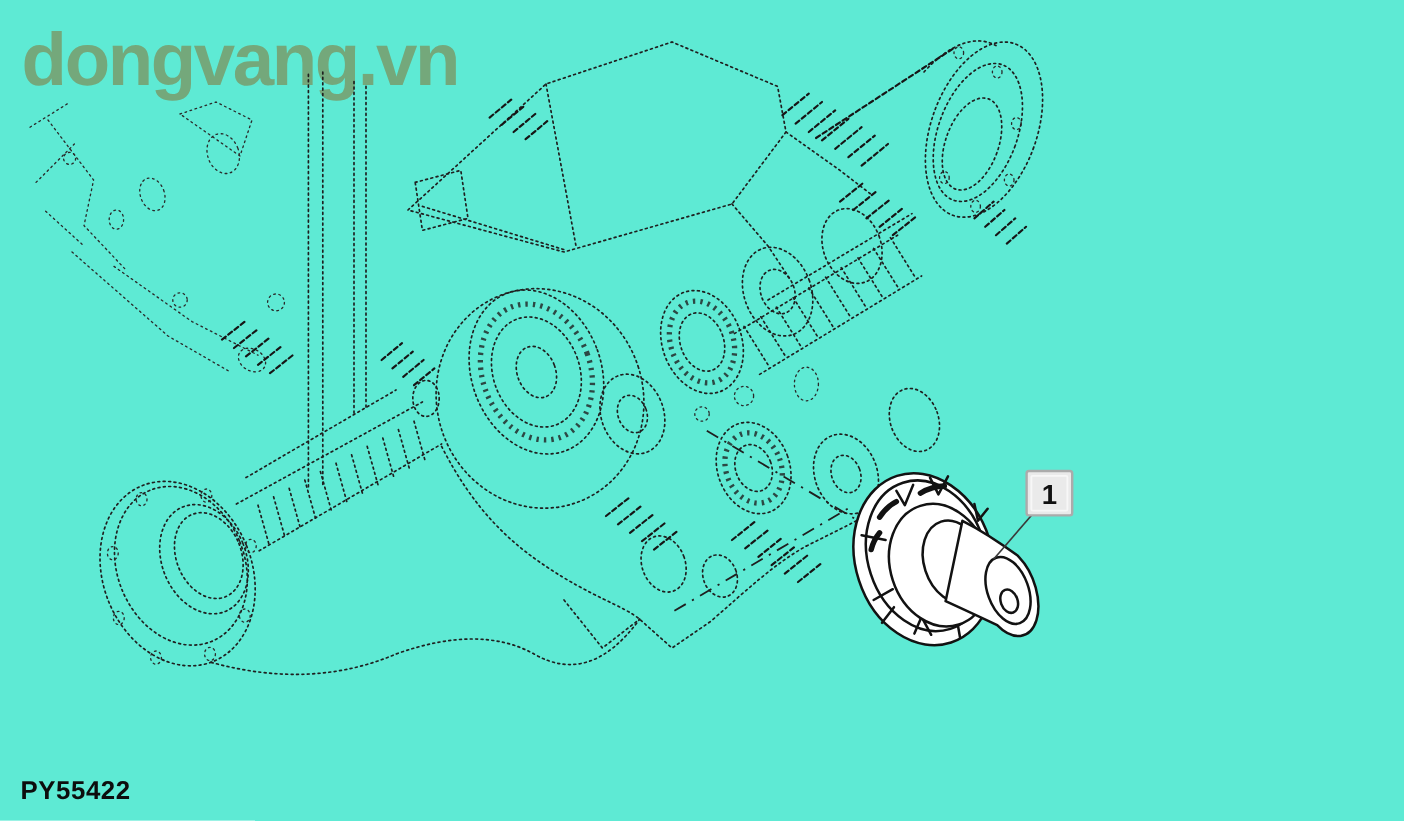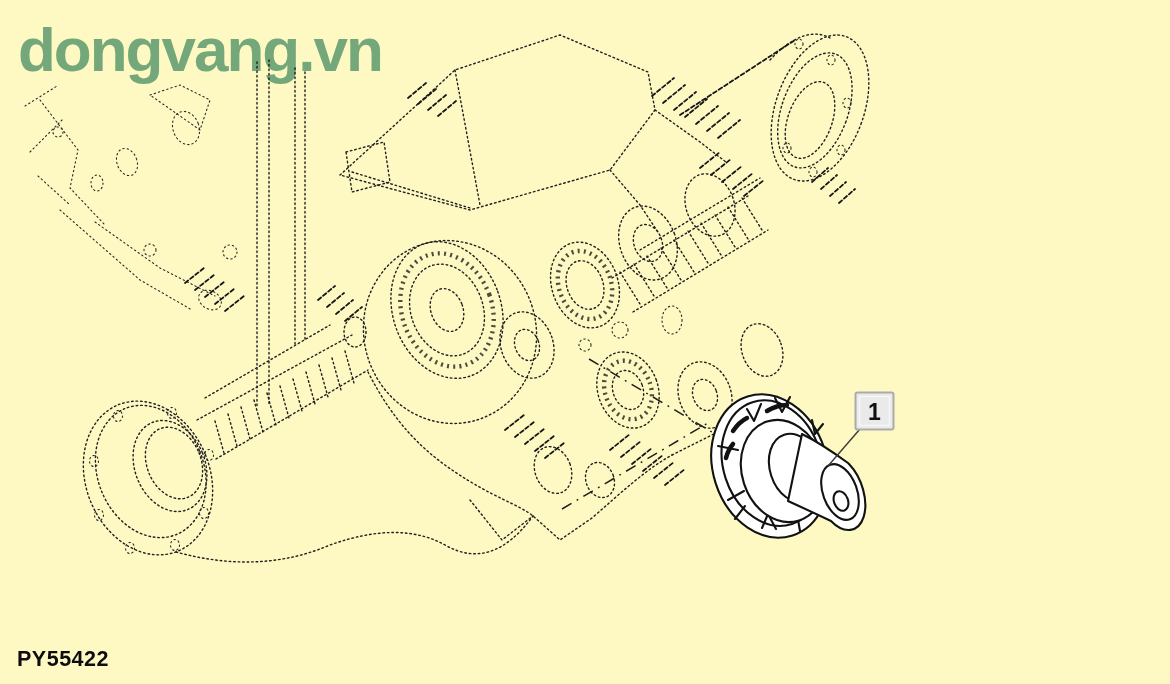--- a/index.html
+++ b/index.html
@@ -1,19 +1,19 @@
 <!DOCTYPE html>
 <html><head>
 <meta charset="utf-8">
 <style>
   html,body{margin:0;padding:0;background:#ffffff;}
   .canvas{
     position:relative;
     width:1170px;height:684px;
-    background:#fef9c3;
+    background:#5eead4;
     overflow:hidden;
     font-family:"Liberation Sans",sans-serif;
   }
   .canvas svg{position:absolute;left:0;top:0;}
   
   .ph{stroke:#1f1f1f;fill:none;stroke-width:1.4;stroke-dasharray:1.6 2.9;stroke-linecap:round;}
   .ph-thin{stroke:#2a2a2a;fill:none;stroke-width:1.1;stroke-dasharray:1.4 3;stroke-linecap:round;}
   .teeth{stroke:#1f1f1f;fill:none;stroke-width:4.4;stroke-dasharray:2 4.2;opacity:.8;}
   .hatch{stroke:#161616;fill:none;stroke-width:1.8;stroke-dasharray:4 2.6;stroke-linecap:round;}
   

